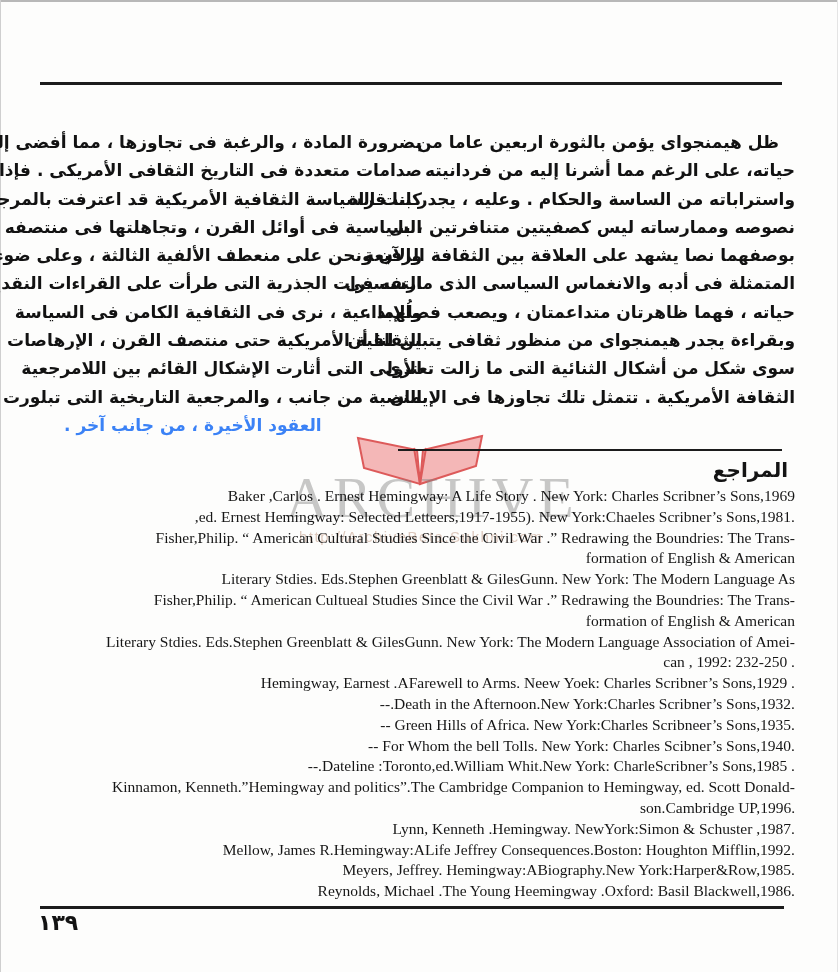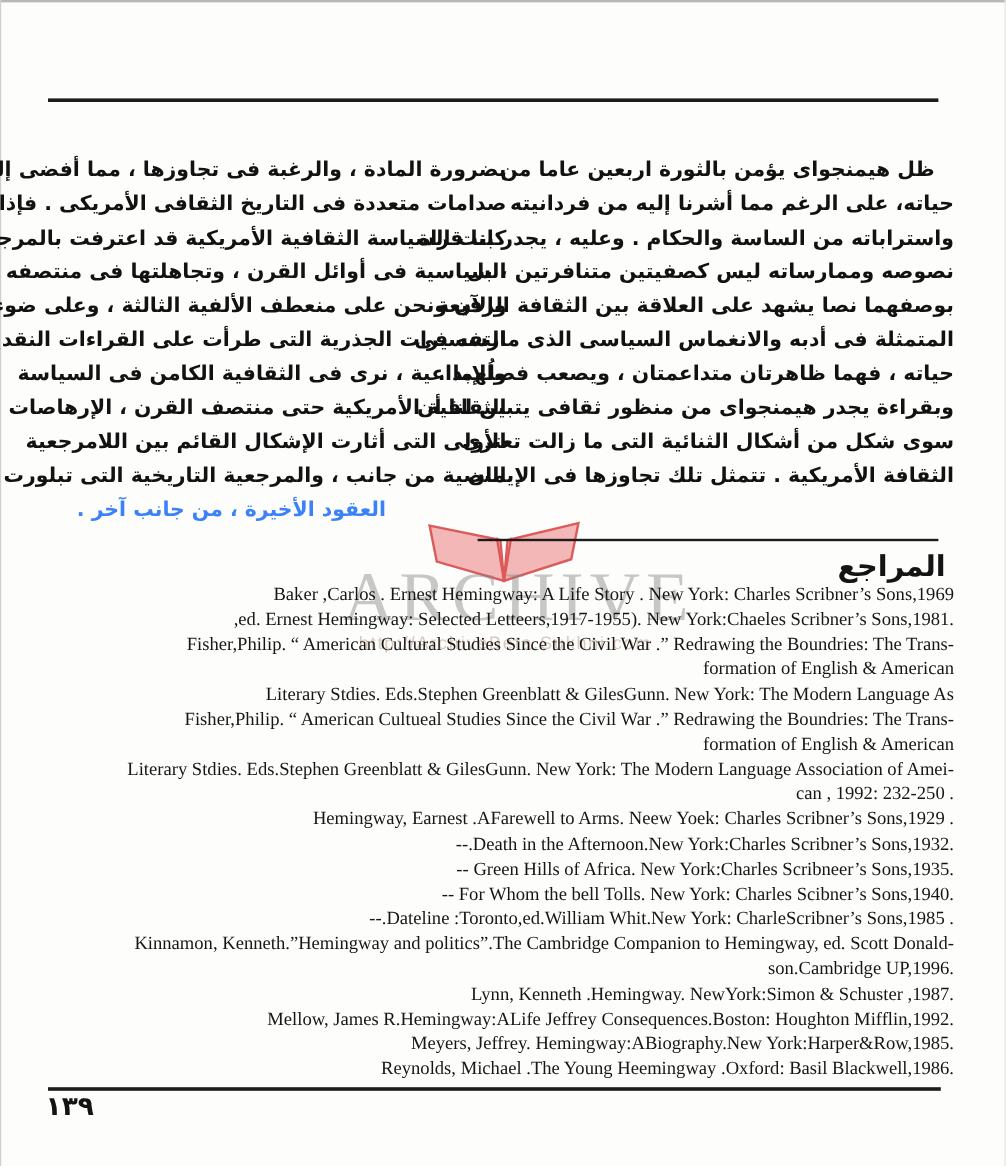--- a/index.html
+++ b/index.html
@@ -27,21 +27,21 @@
   .ar-col-right{left:430px;width:365px;}
   .ar-col-left{left:38px;width:384px;}
   .ar-line{text-align:justify;text-align-last:justify;white-space:nowrap;overflow:visible;}
   .ar-line.indent{padding-right:16px;}
   .ar-line.last-left{text-align:center;text-align-last:left;padding-left:26px;color:#3b82f6;white-space:nowrap;}
 
   
   .refs-heading{
     position:absolute;right:50px;top:458px;direction:rtl;
     font-family:"DejaVu Sans", sans-serif;font-weight:bold;
-    font-size:24px;color:#141414;z-index:2;
+    font-size:20px;color:#141414;z-index:2;
   }
   
   .refs{
     position:absolute;left:57px;top:486px;width:738px;
     font-family:"Liberation Serif", serif;font-size:15.5px;line-height:20.8px;
     color:#161616;z-index:2;text-align:right;
   }
   .ref-line{white-space:nowrap;}
 
   

